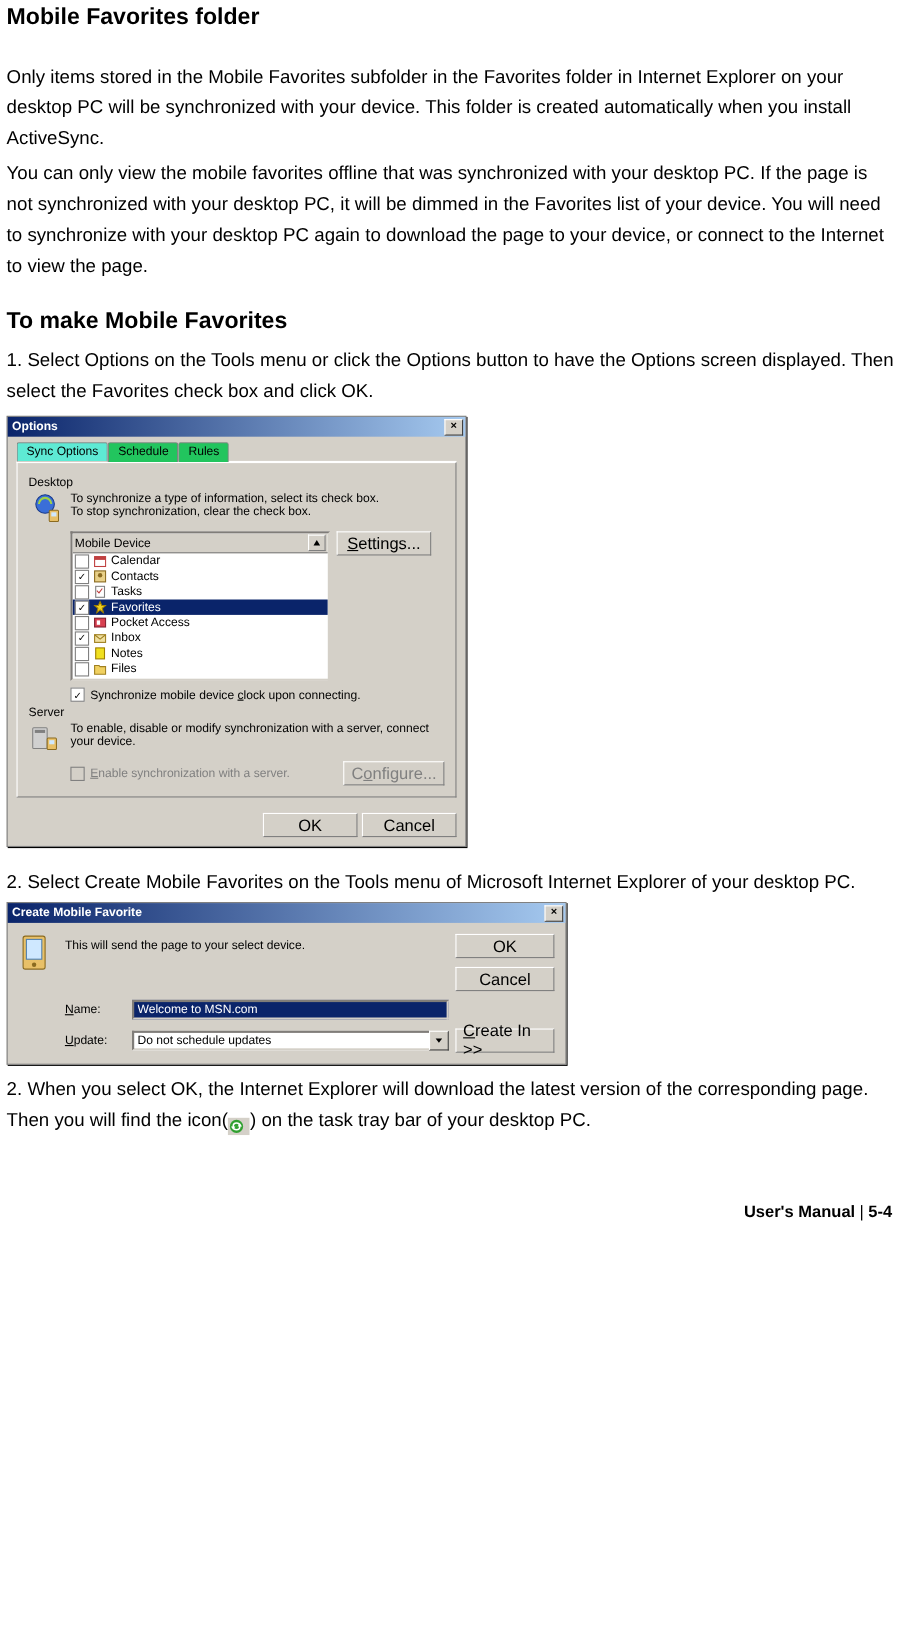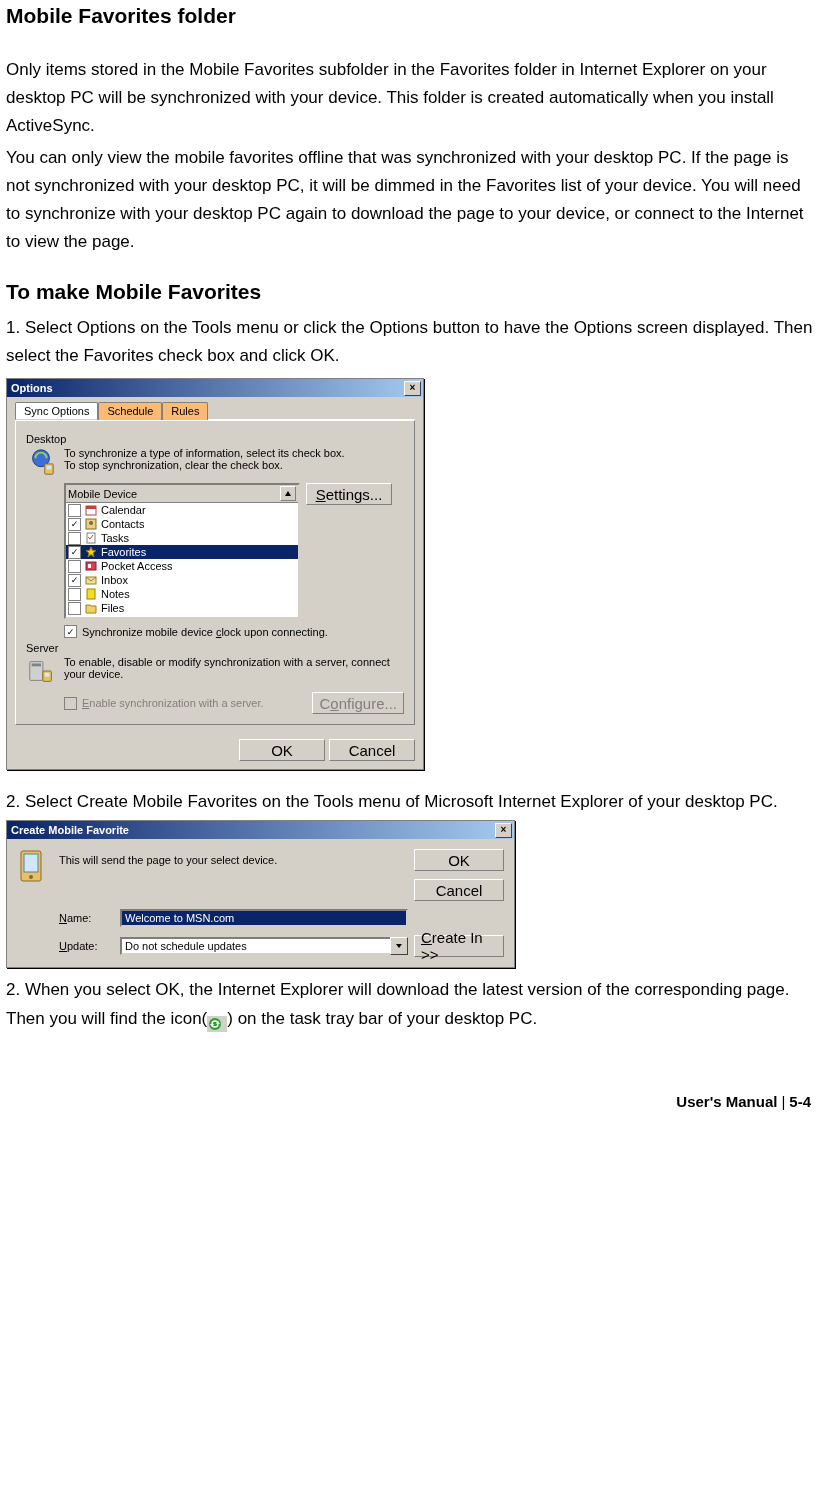--- a/index.html
+++ b/index.html
@@ -73,29 +73,29 @@
   }
   .tabstrip {
     display: flex;
     border-bottom: 1px solid #fff;
     margin-bottom: 0;
   }
   .tab {
     padding: 2px 8px;
     border: 1px solid #808080;
     border-bottom: none;
-    background: #fdba74;
+    background: #22c55e;
     border-top-left-radius: 2px;
     border-top-right-radius: 2px;
     margin-right: 0px;
     position: relative;
     top: 1px;
   }
   .tab.active {
-    background: #ffffff;
+    background: #5eead4;
     border-bottom: 1px solid #d4d0c8;
     z-index: 2;
   }
   .tabpane {
     border: 1px solid #fff;
     border-left-color: #fff;
     border-top-color: #fff;
     border-right-color: #808080;
     border-bottom-color: #808080;
     padding: 8px 10px 10px 10px;

